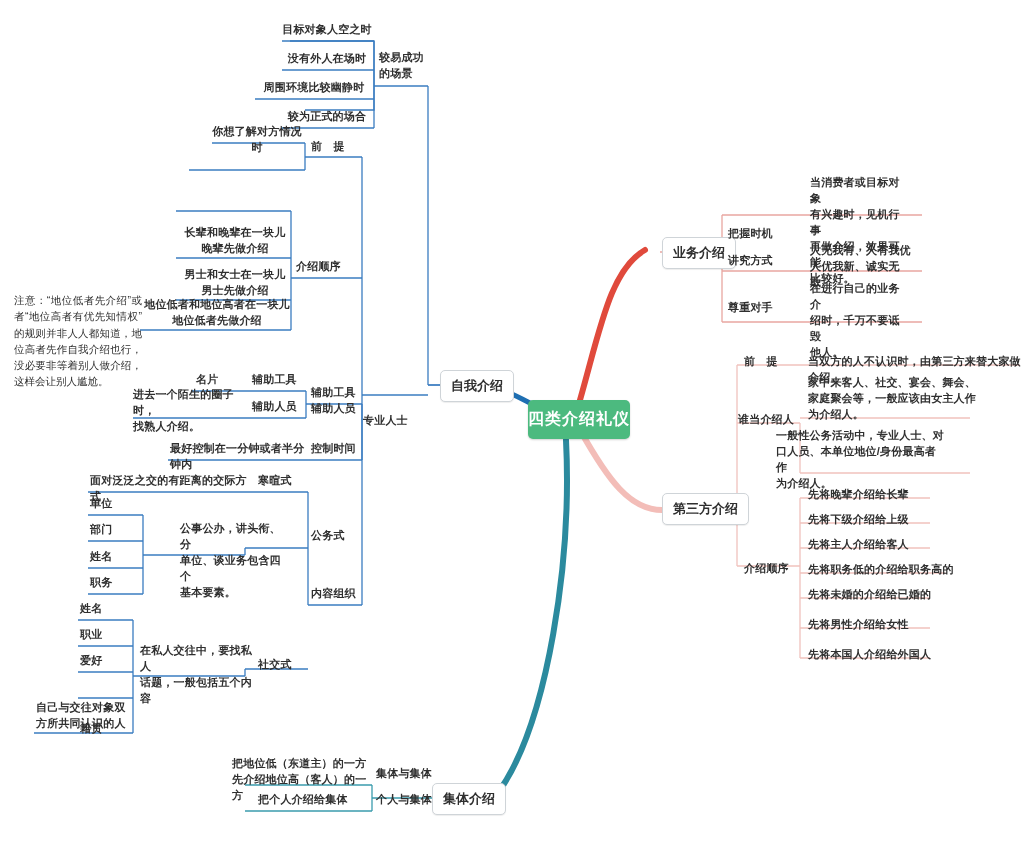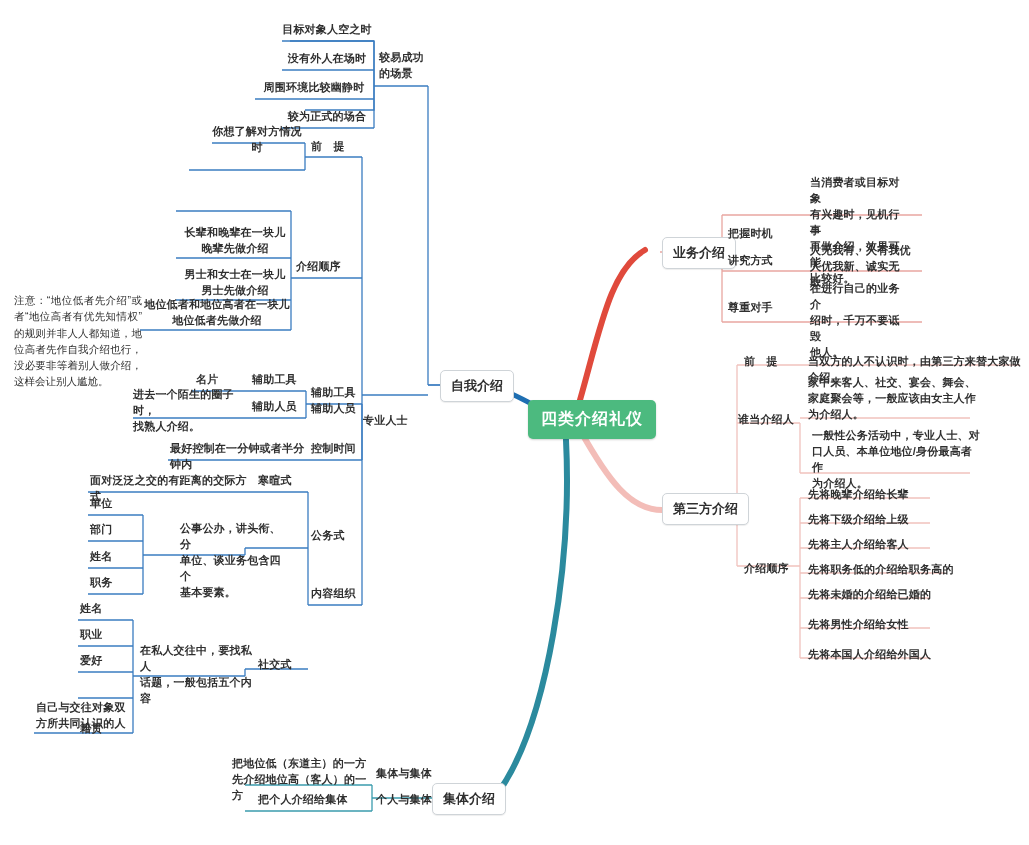--- a/index.html
+++ b/index.html
@@ -34,21 +34,21 @@
 
   
   .root{
     position:absolute;
     background:#4cba7f;
     color:#ffffff;
     font-size:16px;
     font-weight:bold;
     letter-spacing:1px;
     border-radius:5px;
-    padding:9px 13px;
+    padding:9px 0;
     box-shadow:0 1px 2px rgba(0,0,0,.18);
     text-align:center;
   }
   
   .l1{
     position:absolute;
     background:#ffffff;
     border:1px solid #cfd4d8;
     border-radius:5px;
     padding:6px 10px;
@@ -260,21 +260,21 @@
 绍时，千万不要诋毁
 他人。</div>
 
   <div class="node center" style="left:744px;top:354px;width:56px;">前　提</div>
   <div class="node" style="left:808px;top:354px;width:220px;">当双方的人不认识时，由第三方来替大家做介绍。</div>
 
   <div class="node center" style="left:738px;top:412px;width:66px;">谁当介绍人</div>
   <div class="node" style="left:808px;top:375px;width:170px;">家中来客人、社交、宴会、舞会、
 家庭聚会等，一般应该由女主人作
 为介绍人。</div>
-  <div class="node" style="left:812px;top:428px;width:170px;">一般性公务活动中，专业人士、对
+  <div class="node" style="left:776px;top:428px;width:170px;">一般性公务活动中，专业人士、对
 口人员、本单位地位/身份最高者作
 为介绍人。</div>
 
   <div class="node center" style="left:744px;top:561px;width:60px;">介绍顺序</div>
   <div class="node" style="left:808px;top:487px;width:160px;">先将晚辈介绍给长辈</div>
   <div class="node" style="left:808px;top:512px;width:160px;">先将下级介绍给上级</div>
   <div class="node" style="left:808px;top:537px;width:160px;">先将主人介绍给客人</div>
   <div class="node" style="left:808px;top:562px;width:172px;">先将职务低的介绍给职务高的</div>
   <div class="node" style="left:808px;top:587px;width:160px;">先将未婚的介绍给已婚的</div>
   <div class="node" style="left:808px;top:617px;width:160px;">先将男性介绍给女性</div>

